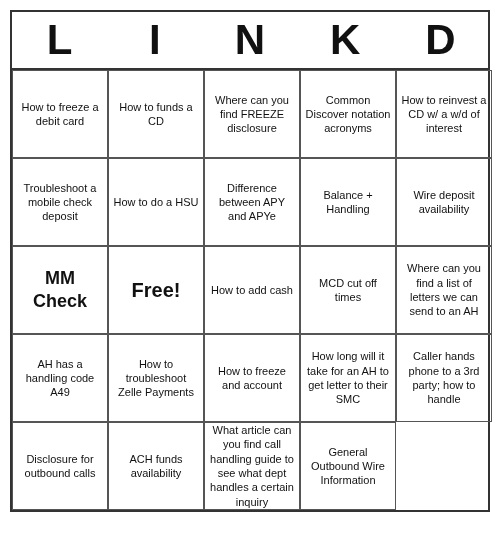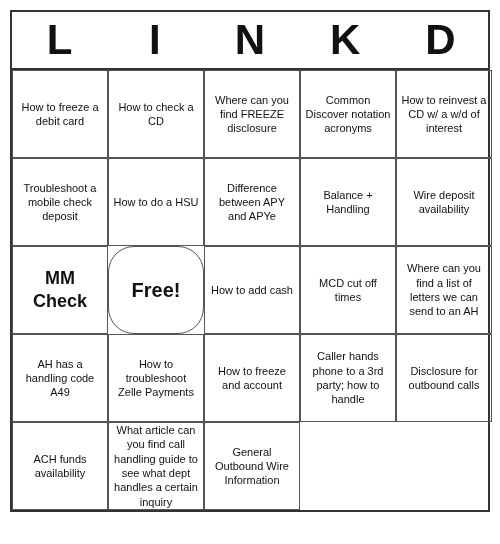--- a/index.html
+++ b/index.html
@@ -59,57 +59,57 @@
       text-align: center;
       padding: 4px;
       font-size: 11px;
       line-height: 1.3;
       color: #111;
     }
 
     .cell.free {
       font-size: 20px;
       font-weight: bold;
-      border-radius: 26px;
     }
 
     .cell.large-text {
       font-size: 18px;
       font-weight: bold;
     }
   </style>
 </head>
 <body>
 
 <div class="bingo-card">
   <div class="header-row">
     <div class="header-cell">L</div>
     <div class="header-cell">I</div>
     <div class="header-cell">N</div>
     <div class="header-cell">K</div>
     <div class="header-cell">D</div>
   </div>
   <div class="grid" id="grid">
       <div class="cell">How to freeze a debit card</div>
-      <div class="cell">How to check a CD</div>
+      <div class="cell">How to funds a CD</div>
       <div class="cell">Where can you find FREEZE disclosure</div>
       <div class="cell">Common Discover notation acronyms</div>
       <div class="cell">How to reinvest a CD w/ a w/d of interest</div>
       <div class="cell">Troubleshoot a mobile check deposit</div>
       <div class="cell">How to do a HSU</div>
       <div class="cell">Difference between APY and APYe</div>
       <div class="cell">Balance + Handling</div>
       <div class="cell">Wire deposit availability</div>
       <div class="cell large-text">MM Check</div>
       <div class="cell free">Free!</div>
       <div class="cell">How to add cash</div>
       <div class="cell">MCD cut off times</div>
       <div class="cell">Where can you find a list of letters we can send to an AH</div>
       <div class="cell">AH has a handling code A49</div>
       <div class="cell">How to troubleshoot Zelle Payments</div>
       <div class="cell">How to freeze and account</div>
+      <div class="cell">How long will it take for an AH to get letter to their SMC</div>
       <div class="cell">Caller hands phone to a 3rd party; how to handle</div>
       <div class="cell">Disclosure for outbound calls</div>
       <div class="cell">ACH funds availability</div>
       <div class="cell">What article can you find call handling guide to see what dept handles a certain inquiry</div>
       <div class="cell">General Outbound Wire Information</div>
     </div>
 </div>
 
 </body></html>

